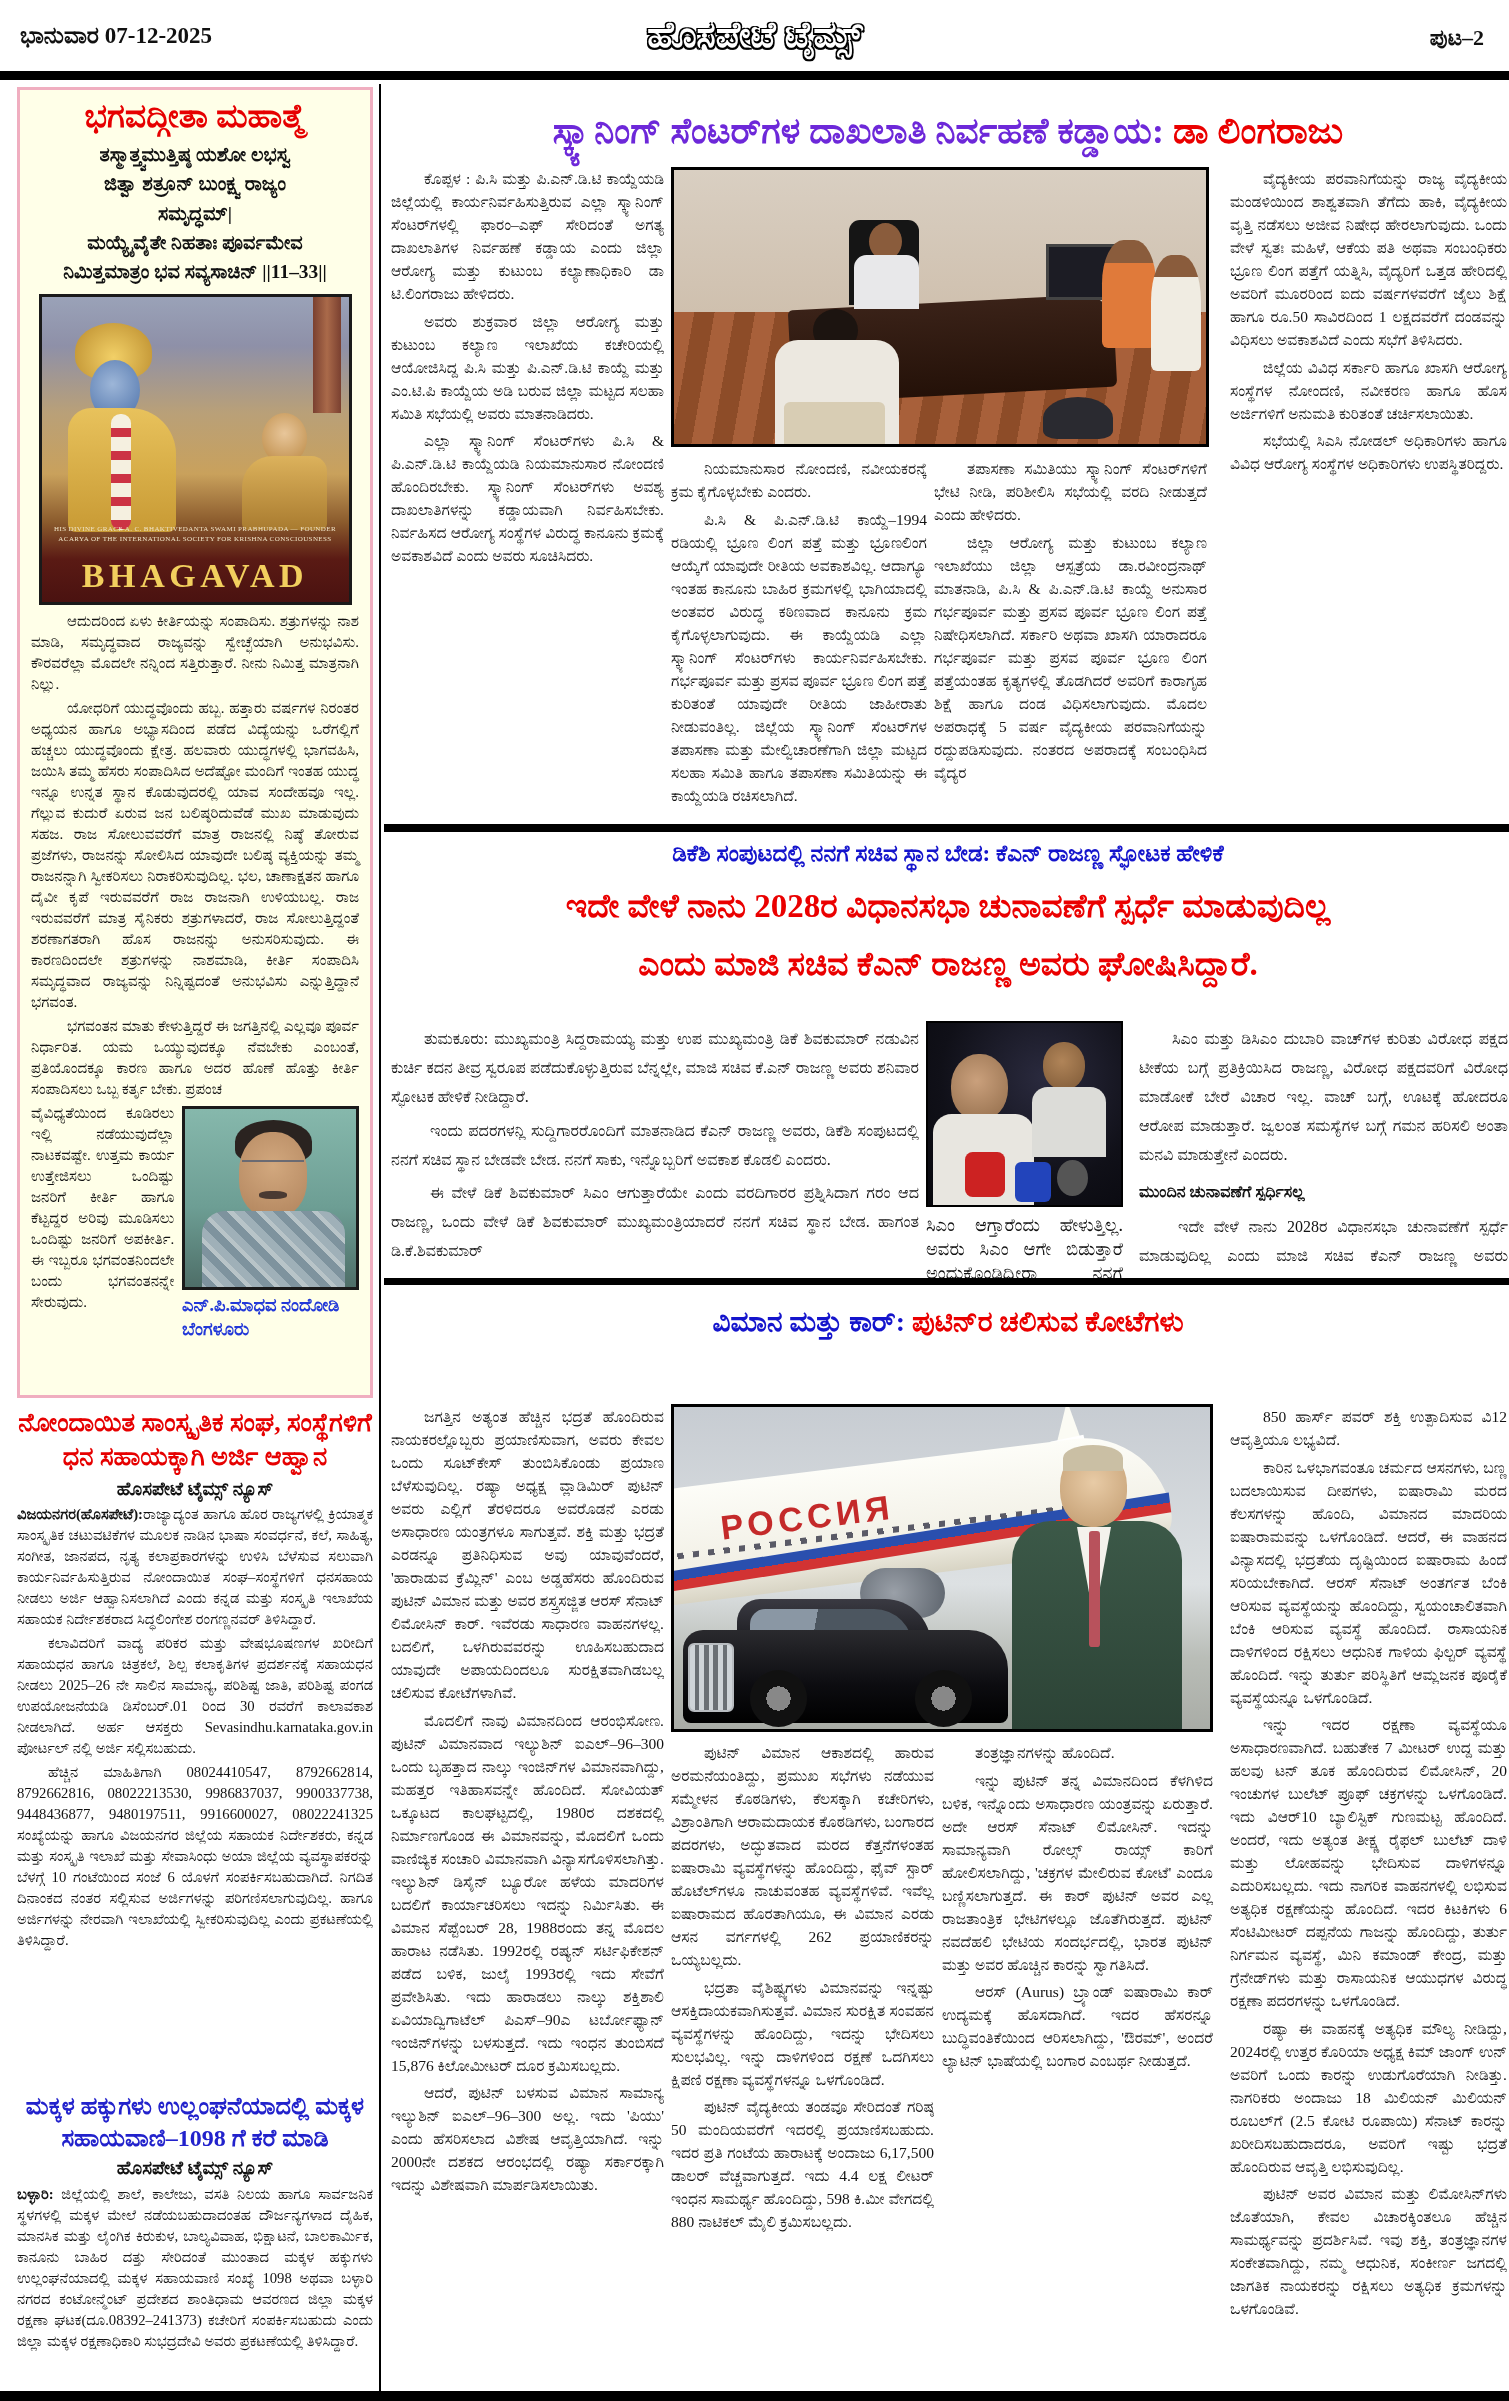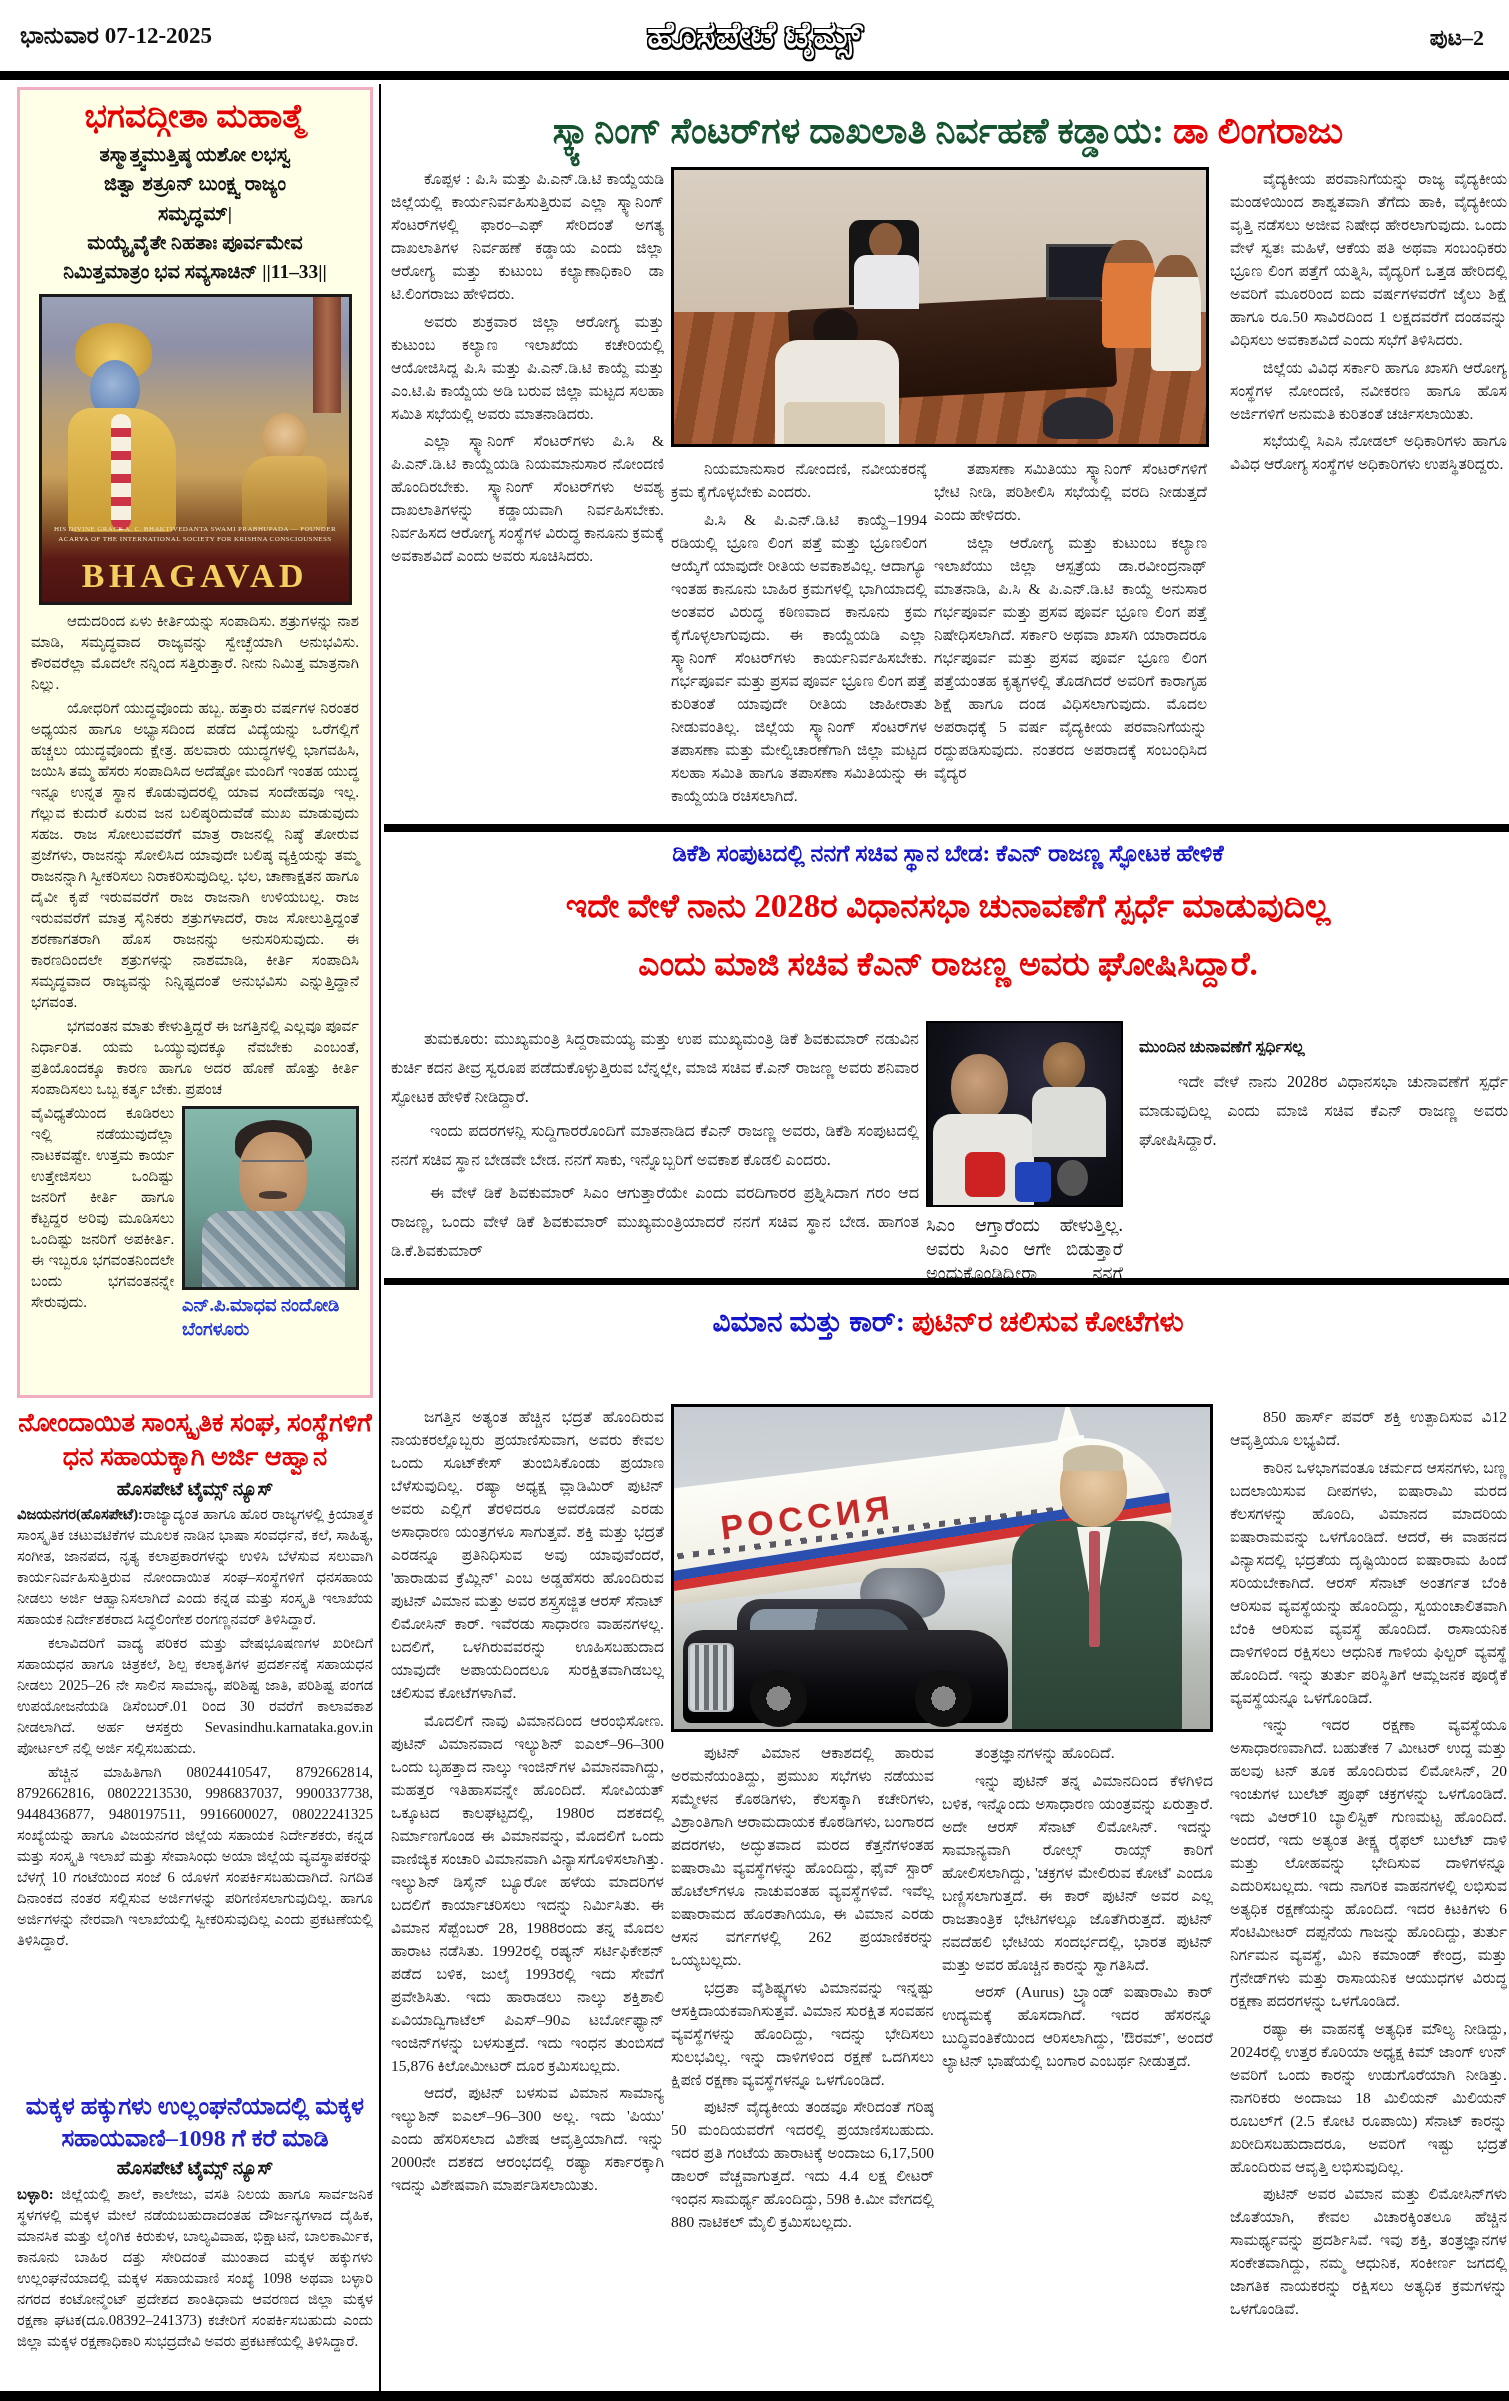--- a/index.html
+++ b/index.html
@@ -65,21 +65,21 @@
 
   
   .mcol{position:absolute;font-size:15.5px;line-height:23px;text-align:justify;overflow:hidden;}
   .mcol p{margin:0 0 4.6px;text-indent:33px;}
   .mcol p:first-child{text-indent:33px;}
   .hrule{position:absolute;background:#000;}
 
   
   .a-head{position:absolute;left:387px;top:87px;width:1122px;text-align:center;
           font-size:36px;font-weight:800;line-height:1.15;}
-  .a-head .hl-blue{color:#14532d;}
+  .a-head .hl-blue{color:#6d28d9;}
   .a-head .hl-red{color:#EA0000;}
   .photoA{position:absolute;left:671px;top:167px;width:538px;height:280px;border:3.1px solid #000;overflow:hidden;
       background:linear-gradient(180deg,#d9cfc2 0%,#cfc0ae 52%,#a8663c 52%,#7d3f22 100%);}
   .pa-floor{position:absolute;left:0;bottom:0;width:100%;height:48%;
       background:repeating-linear-gradient(100deg,#a8603a 0 20px,#8d4c28 20px 40px);}
   .pa-desk{position:absolute;left:116px;top:132px;width:325px;height:93px;background:linear-gradient(180deg,#3a2218,#241108);border-radius:4.6px 31px 6.2px 6.2px;transform:rotate(-3deg);}
   .pa-chair{position:absolute;left:175px;top:50px;width:70px;height:85px;background:#151515;border-radius:11px 11px 0 0;}
   .pa-man1-head{position:absolute;left:195px;top:53px;width:33px;height:37px;background:#8a5c3c;border-radius:50%;}
   .pa-man1-shirt{position:absolute;left:180px;top:85px;width:65px;height:54px;background:#e8e8ea;border-radius:12.4px 12.4px 0 0;}
   .pa-monitor{position:absolute;left:372px;top:74px;width:67px;height:50px;background:#1c1c24;border:3.1px solid #444;}
@@ -286,20 +286,21 @@
     <div class="pb-head1"></div>
       <div class="pb-shirt1"></div>
       <div class="pb-head2"></div>
       <div class="pb-shirt2"></div>
     <div class="pb-mic1"></div>
       <div class="pb-mic2"></div>
       <div class="pb-mic3"></div>
   </div>
   <div class="b-under" data-name="rajanna-photo-runover">ಸಿಎಂ ಆಗ್ತಾರೆಂದು ಹೇಳುತ್ತಿಲ್ಲ. ಅವರು ಸಿಎಂ ಆಗೇ ಬಿಡುತ್ತಾರೆ ಅಂದುಕೊಂಡಿದ್ದೀರಾ ನನಗೆ ಅಧಿಕಾರದ ದಾಹ ಇಲ್ಲ ಎಂದರು. ಇದೀಗ ರಾಜಣ್ಣ ಅವರ ಈ ಹೇಳಿಕೆ ಹೊಸ ಚರ್ಚೆಗೆ ಕಾರಣವಾಗಿದೆ.</div>
   <div class="mcol b-col b-col3" data-name="rajanna-col-2">
+    <p data-name="paragraph">ಸಿಎಂ ಮತ್ತು ಡಿಸಿಎಂ ದುಬಾರಿ ವಾಚ್‌ಗಳ ಕುರಿತು ವಿರೋಧ ಪಕ್ಷದ ಟೀಕೆಯ ಬಗ್ಗೆ ಪ್ರತಿಕ್ರಿಯಿಸಿದ ರಾಜಣ್ಣ, ವಿರೋಧ ಪಕ್ಷದವರಿಗೆ ವಿರೋಧ ಮಾಡೋಕೆ ಬೇರೆ ವಿಚಾರ ಇಲ್ಲ. ವಾಚ್ ಬಗ್ಗೆ, ಊಟಕ್ಕೆ ಹೋದರೂ ಆರೋಪ ಮಾಡುತ್ತಾರೆ. ಜ್ವಲಂತ ಸಮಸ್ಯೆಗಳ ಬಗ್ಗೆ ಗಮನ ಹರಿಸಲಿ ಅಂತಾ ಮನವಿ ಮಾಡುತ್ತೇನೆ ಎಂದರು.</p>
     <p class="b-sub" data-name="sub-headline">ಮುಂದಿನ ಚುನಾವಣೆಗೆ ಸ್ಪರ್ಧಿಸಲ್ಲ</p>
     <p data-name="paragraph">ಇದೇ ವೇಳೆ ನಾನು 2028ರ ವಿಧಾನಸಭಾ ಚುನಾವಣೆಗೆ ಸ್ಪರ್ಧೆ ಮಾಡುವುದಿಲ್ಲ ಎಂದು ಮಾಜಿ ಸಚಿವ ಕೆಎನ್ ರಾಜಣ್ಣ ಅವರು ಘೋಷಿಸಿದ್ದಾರೆ.</p>
   </div>
   <div class="hrule b-rule" data-name="section-rule"></div>
 
   <h1 class="c-head" data-name="putin-article-headline">
     <span class="hl-blue" style="color:#1414CC;" data-name="headline-main">ವಿಮಾನ ಮತ್ತು ಕಾರ್: </span><span class="hl-red" style="color:#EA0000;" data-name="headline-topic">ಪುಟಿನ್‌ರ ಚಲಿಸುವ ಕೋಟೆಗಳು</span>
   </h1>
   <div class="photoC" data-name="putin-plane-car-photo">
     <div class="pc-tail" data-name="plane-tail-art"></div>

